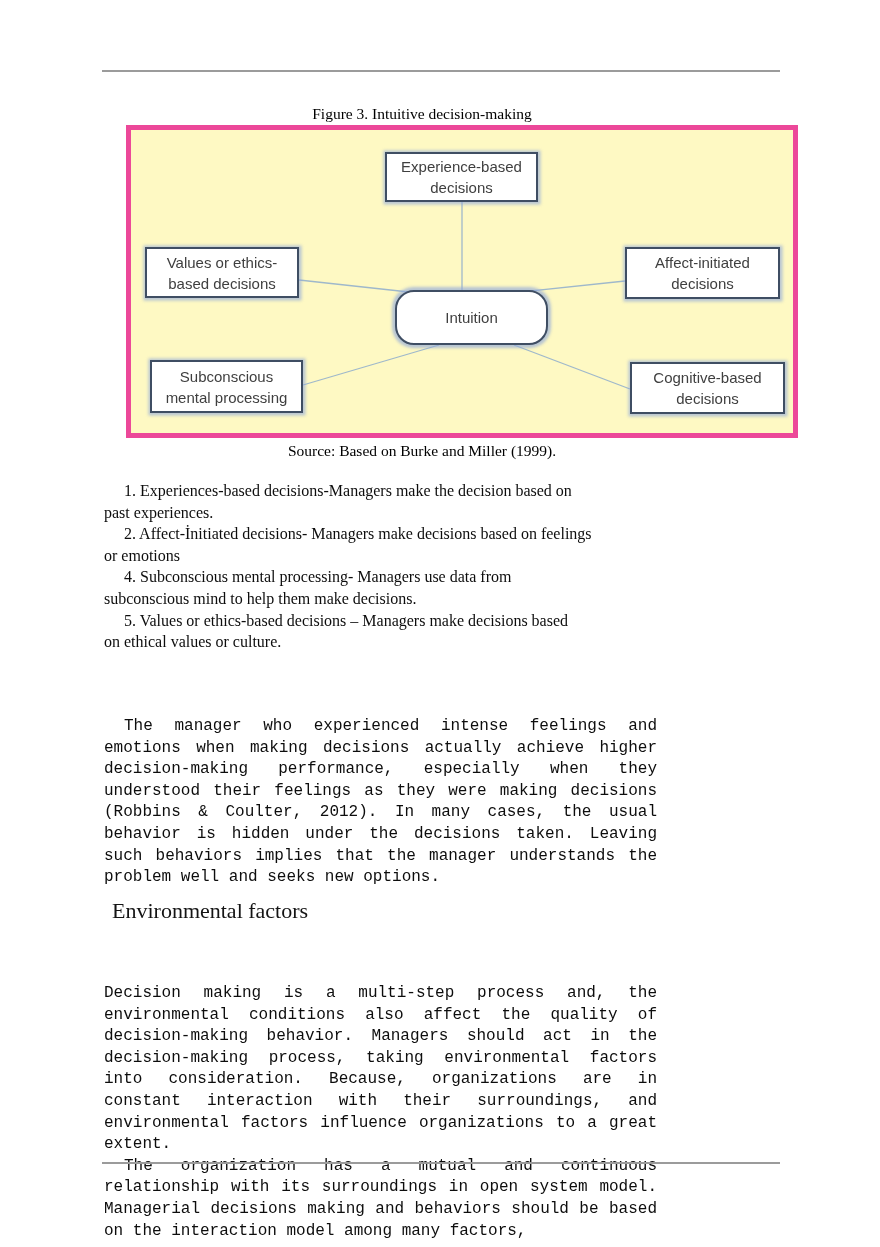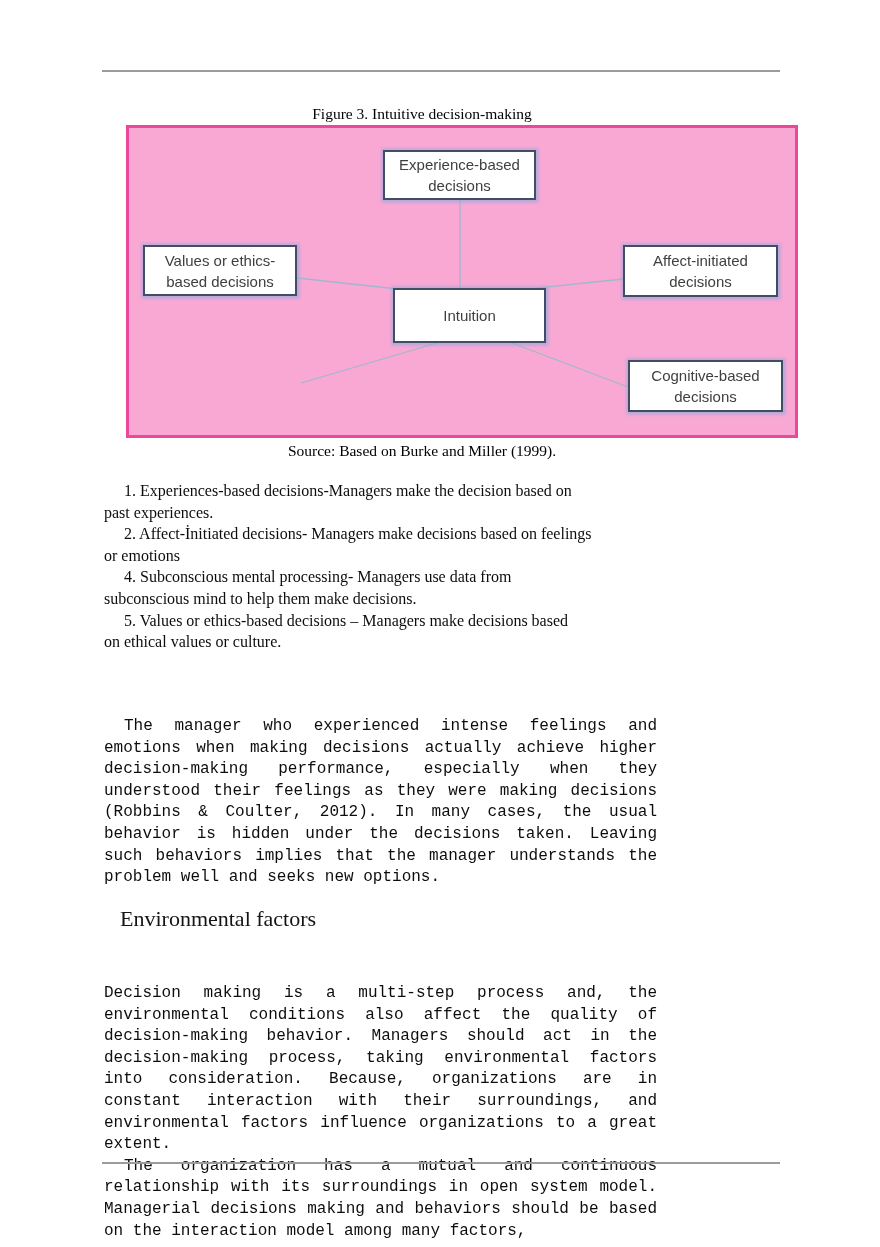--- a/index.html
+++ b/index.html
@@ -23,23 +23,23 @@
     text-align: center; font-size: 15.5px; line-height: 19px; color: #000;
   }
   .fig-source {
     position: absolute; left: 104px; top: 441px; width: 636px;
     text-align: center; font-size: 15.5px; line-height: 19px; color: #000000;
   }
 
   .figure-frame {
     position: absolute; left: 126px; top: 125px;
     width: 672px; height: 313px;
-    border: 3px solid #ec4899;
+    border: 5px solid #ec4899;
     box-sizing: border-box;
-    background: #f9a8d4;
+    background: #fef9c3;
   }
   .connector-svg {
     position: absolute; left: 0; top: 0; width: 666px; height: 307px;
     z-index: 1;
   }
   .connector-svg line { stroke: #9fb8cb; stroke-width: 1.3; }
 
   .node {
     position: absolute; z-index: 2;
     background: #ffffff;
@@ -48,40 +48,40 @@
     box-sizing: border-box;
     display: flex; align-items: center; justify-content: center;
     text-align: center;
     font-family: "Liberation Sans", sans-serif;
     font-size: 15px; line-height: 21px; color: #3f3f3f;
     white-space: pre-line;
   }
   .node.experience   { left: 254px; top: 22px;  width: 153px; height: 50px; }
   .node.values       { left: 14px;  top: 117px; width: 154px; height: 51px; }
   .node.affect       { left: 494px; top: 117px; width: 155px; height: 52px; }
-  .node.intuition    { left: 264px; top: 160px; width: 153px; height: 55px; }
+  .node.intuition    { left: 264px; top: 160px; width: 153px; height: 55px; border-radius: 19px; }
   .node.subconscious { left: 19px;  top: 230px; width: 153px; height: 53px; }
   .node.cognitive    { left: 499px; top: 232px; width: 155px; height: 52px; }
 
   .textcol { position: absolute; left: 104px; width: 553px; }
   .list-block { top: 480px; }
   .list-item {
     font-size: 16px; line-height: 21.6px;
     text-indent: 20px; white-space: pre-line;
   }
   .para {
     font-size: 16px; line-height: 21.6px;
     text-align: justify; margin: 0; font-family: Liberation Mono, monospace;
   }
   .para.indent { text-indent: 20px; }
   .para-manager { top: 716px; }
   .section-heading {
     position: absolute; left: 104px; top: 889px;
     font-size: 22px; font-weight: normal; line-height: 28px;
-    margin: 16px; color: #141414;
+    margin: 8px; color: #141414;
   }
   .env-block { top: 939px; margin-top: 44px; }
 </style>
 </head>
 <body>
 
 <div class="rule top"></div>
 
 <div class="fig-caption">Figure 3. Intuitive decision-making</div>
 
@@ -93,20 +93,22 @@
     <line x1="172" y1="255" x2="308" y2="215"></line>
     <line x1="499" y1="259" x2="383" y2="215"></line>
   </svg>
   <div class="node experience">Experience-based
 decisions</div>
   <div class="node values">Values or ethics-
 based decisions</div>
   <div class="node affect">Affect-initiated
 decisions</div>
   <div class="node intuition">Intuition</div>
+  <div class="node subconscious">Subconscious
+mental processing</div>
   <div class="node cognitive">Cognitive-based
 decisions</div>
 </div>
 
 <div class="fig-source">Source: Based on Burke and Miller (1999).</div>
 
 <div class="textcol list-block">
   <div class="list-item">1. Experiences-based decisions-Managers make the decision based on
 past experiences.</div>
   <div class="list-item">2. Affect-İnitiated decisions- Managers make decisions based on feelings

